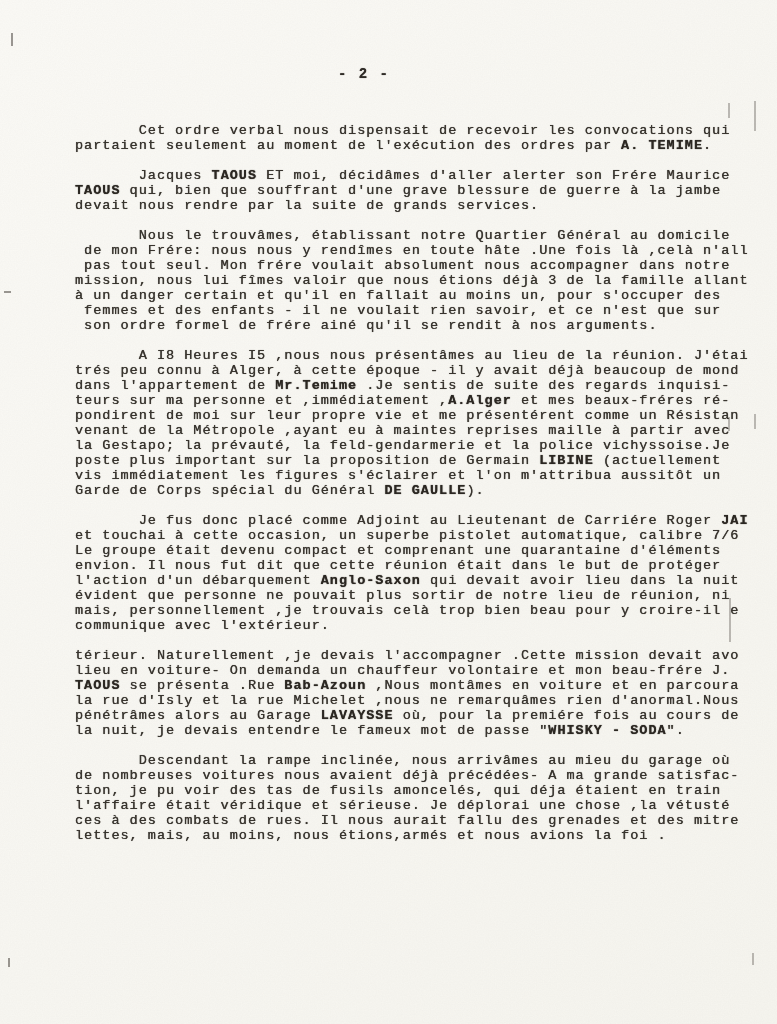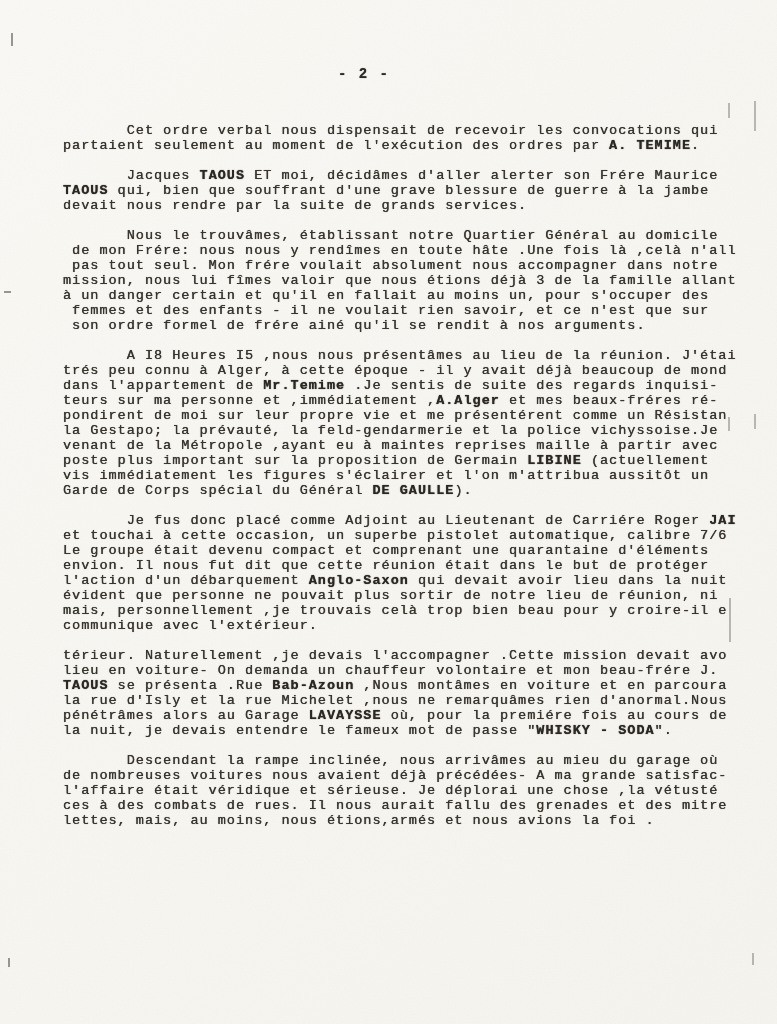--- a/index.html
+++ b/index.html
@@ -33,21 +33,21 @@
     text-shadow: 0 0 0.8px rgba(47,43,38,0.85);
     white-space: pre;
   }
   .content {
     position: absolute;
     left: 63px;
     top: 123px;
     width: 690px;
   }
   .paragraph {
-    margin: 0 0 15px 0;
+    margin: 0 0 15px 12px;
   }
   .text-line {
     font-size: 13.5px;
     line-height: 15px;
     letter-spacing: 1.0px;
     white-space: pre;
     text-shadow: 0 0 0.7px rgba(52,48,42,0.85), 0.3px 0.2px 0 rgba(52,48,42,0.35);
   }
   .text-line b {
     font-weight: bold;
@@ -107,22 +107,22 @@
         <div class="text-line">à un danger certain et qu'il en fallait au moins un, pour s'occuper des</div>
         <div class="text-line"> femmes et des enfants - il ne voulait rien savoir, et ce n'est que sur</div>
         <div class="text-line"> son ordre formel de frére ainé qu'il se rendit à nos arguments.</div>
       </div>
       <div class="paragraph">
         <div class="text-line">       A I8 Heures I5 ,nous nous présentâmes au lieu de la réunion. J'étai</div>
         <div class="text-line">trés peu connu à Alger, à cette époque - il y avait déjà beaucoup de mond</div>
         <div class="text-line">dans l'appartement de <b>Mr.Temime</b> .Je sentis de suite des regards inquisi-</div>
         <div class="text-line">teurs sur ma personne et ,immédiatement ,<b>A.Alger</b> et mes beaux-fréres ré-</div>
         <div class="text-line">pondirent de moi sur leur propre vie et me présentérent comme un Résistan</div>
+        <div class="text-line">venant de la Métropole ,ayant eu à maintes reprises maille à partir avec</div>
         <div class="text-line">la Gestapo; la prévauté, la feld-gendarmerie et la police vichyssoise.Je</div>
-        <div class="text-line">venant de la Métropole ,ayant eu à maintes reprises maille à partir avec</div>
         <div class="text-line">poste plus important sur la proposition de Germain <b>LIBINE</b> (actuellement</div>
         <div class="text-line">vis immédiatement les figures s'éclairer et l'on m'attribua aussitôt un</div>
         <div class="text-line">Garde de Corps spécial du Général <b>DE GAULLE</b>).</div>
       </div>
       <div class="paragraph">
         <div class="text-line">       Je fus donc placé comme Adjoint au Lieutenant de Carriére Roger <b>JAI</b></div>
         <div class="text-line">et touchai à cette occasion, un superbe pistolet automatique, calibre 7/6</div>
         <div class="text-line">Le groupe était devenu compact et comprenant une quarantaine d'éléments</div>
         <div class="text-line">envion. Il nous fut dit que cette réunion était dans le but de protéger</div>
         <div class="text-line">l'action d'un débarquement <b>Anglo-Saxon</b> qui devait avoir lieu dans la nuit</div>
@@ -134,19 +134,20 @@
         <div class="text-line">térieur. Naturellement ,je devais l'accompagner .Cette mission devait avo</div>
         <div class="text-line">lieu en voiture- On demanda un chauffeur volontaire et mon beau-frére J.</div>
         <div class="text-line"><b>TAOUS</b> se présenta .Rue <b>Bab-Azoun</b> ,Nous montâmes en voiture et en parcoura</div>
         <div class="text-line">la rue d'Isly et la rue Michelet ,nous ne remarquâmes rien d'anormal.Nous</div>
         <div class="text-line">pénétrâmes alors au Garage <b>LAVAYSSE</b> où, pour la premiére fois au cours de</div>
         <div class="text-line">la nuit, je devais entendre le fameux mot de passe "<b>WHISKY - SODA</b>".</div>
       </div>
       <div class="paragraph">
         <div class="text-line">       Descendant la rampe inclinée, nous arrivâmes au mieu du garage où</div>
         <div class="text-line">de nombreuses voitures nous avaient déjà précédées- A ma grande satisfac-</div>
+        <div class="text-line">tion, je pu voir des tas de fusils amoncelés, qui déja étaient en train</div>
         <div class="text-line">l'affaire était véridique et sérieuse. Je déplorai une chose ,la vétusté</div>
         <div class="text-line">ces à des combats de rues. Il nous aurait fallu des grenades et des mitre</div>
         <div class="text-line">lettes, mais, au moins, nous étions,armés et nous avions la foi .</div>
       </div>
     </div>
 
 </div>
 
 </body></html>

